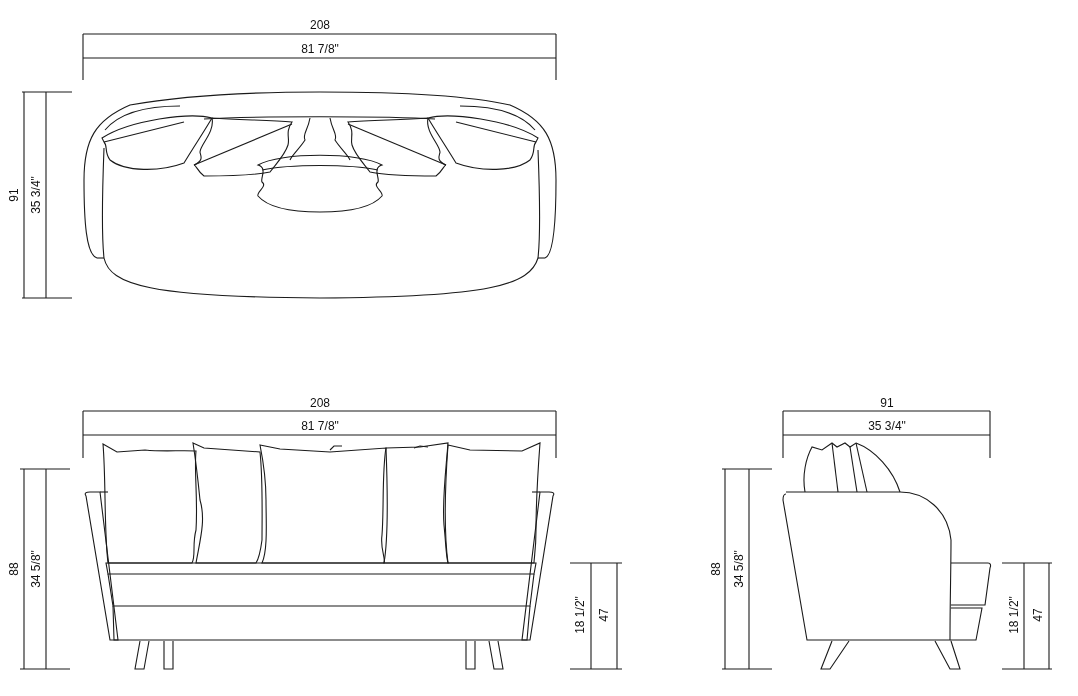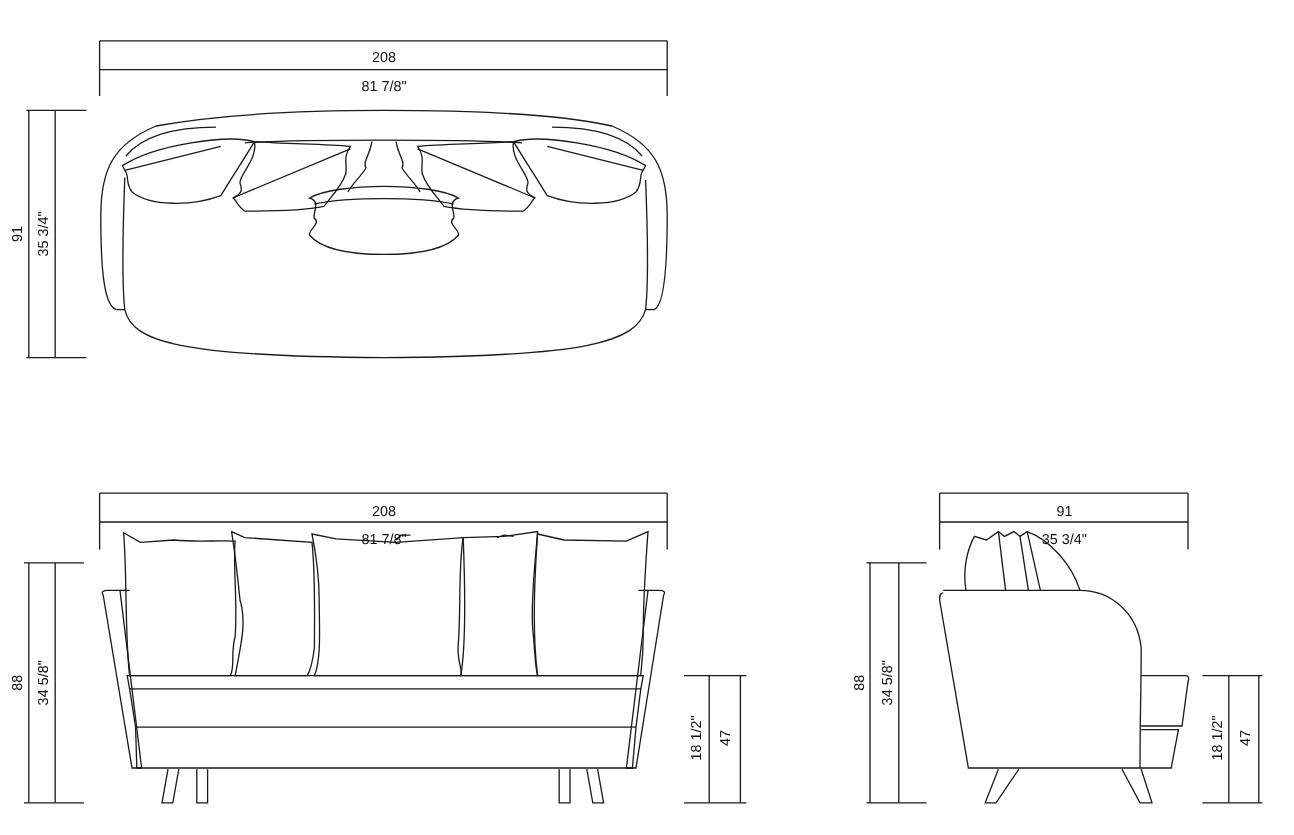--- a/index.html
+++ b/index.html
@@ -1,21 +1,21 @@
 <!DOCTYPE html>
 <html><head>
   <meta charset="utf-8">
   <style>
     html, body { margin: 0; padding: 0; background: #ffffff; }
     body { width: 1078px; height: 696px; position: relative; overflow: hidden;
            font-family: "Liberation Sans", sans-serif; }
     .canvas { position: absolute; left: 0; top: 0; width: 1078px; height: 696px; }
     .canvas svg { position: absolute; left: 0; top: 0; }
     .lbl { position: absolute; font-size: 12px; color: #111; white-space: nowrap; line-height: 14px; }
-    .lbl.h { transform: translateX(-50%); margin-top: 23px; }
+    .lbl.h { transform: translateX(-50%); }
     .lbl.v { transform: translate(-50%, -50%) rotate(-90deg); }
   </style>
 </head>
 <body>
 
 <div class="canvas">
 
   <svg width="1078" height="696" viewBox="0 0 1078 696" fill="none" stroke="#1a1a1a" stroke-width="1.1">
     <g>
       <line x1="83" y1="34" x2="556" y2="34"></line>

